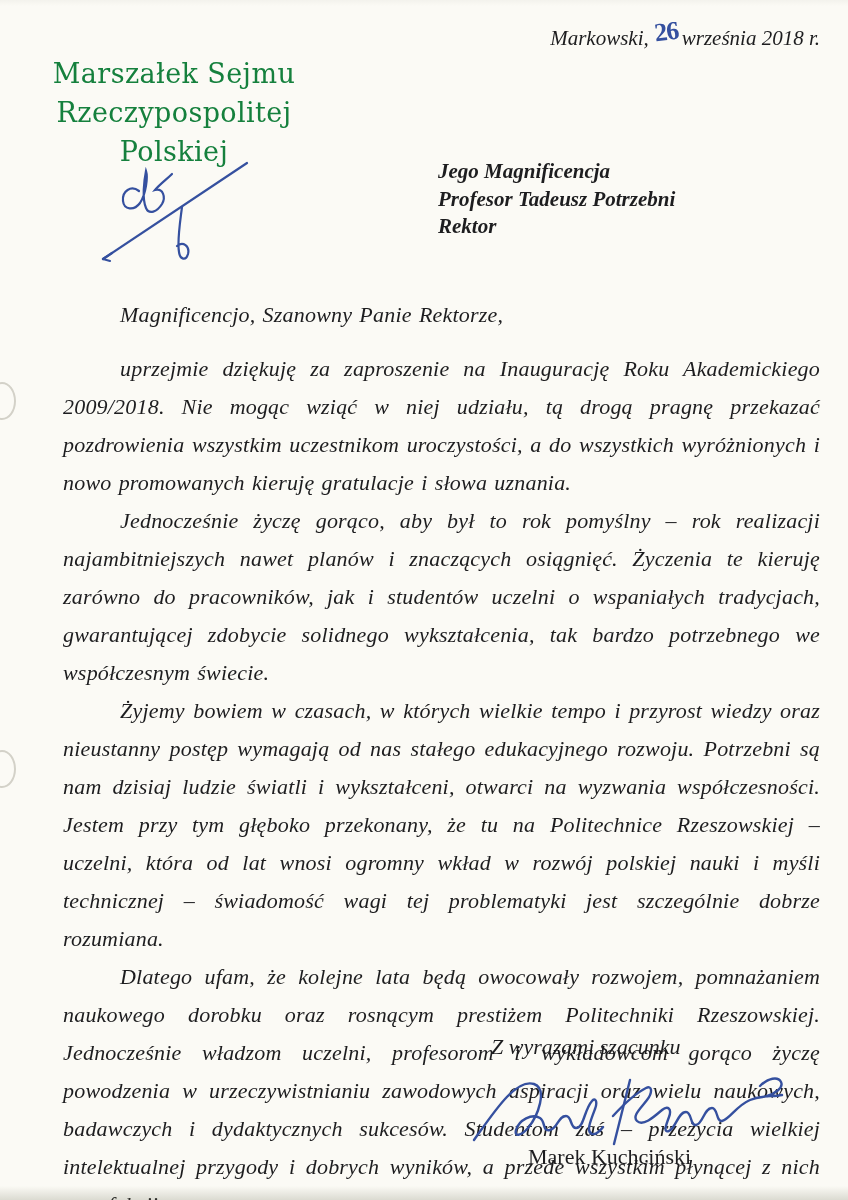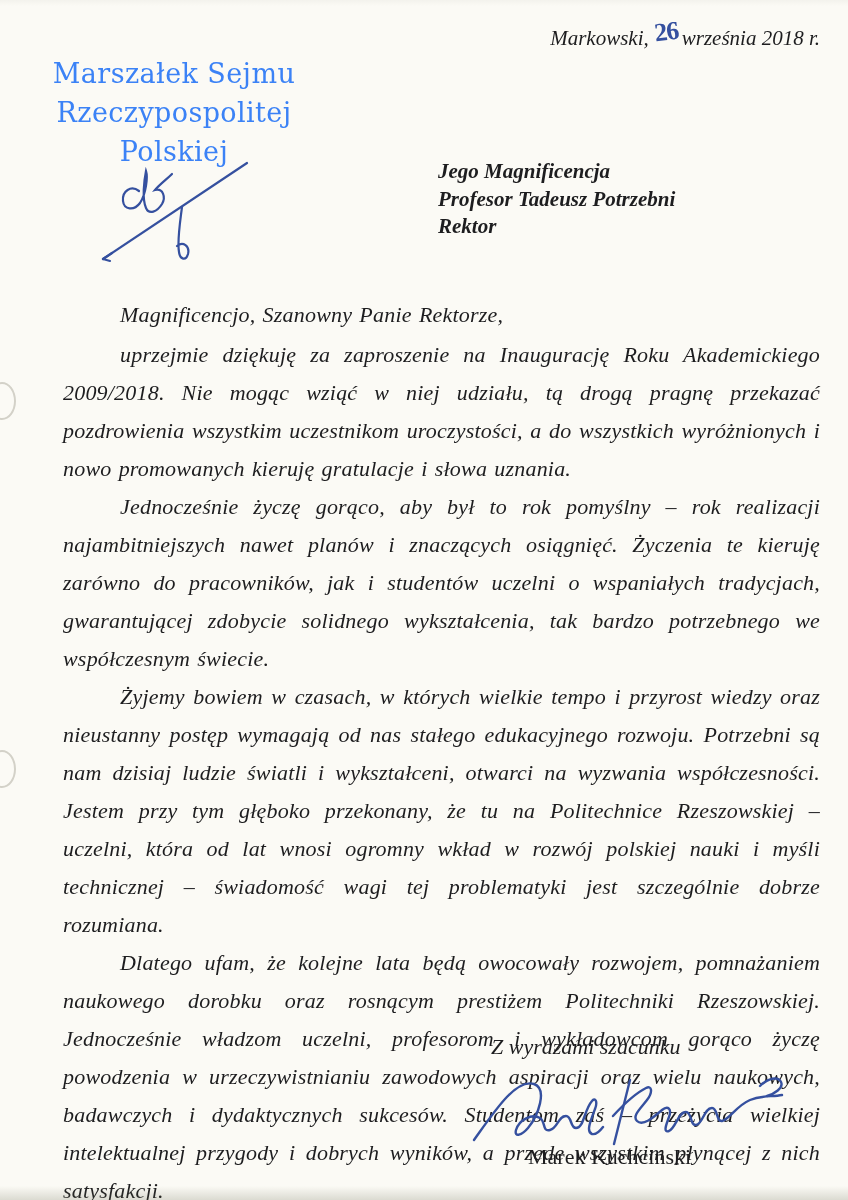--- a/index.html
+++ b/index.html
@@ -25,38 +25,38 @@
     margin:0 3px 0 6px;
     font-style:normal;
     letter-spacing:-1px;
   }
   
   .letterhead{
     position:absolute;left:36px;top:54px;width:276px;
     text-align:center;
     font-family:"DejaVu Serif","Liberation Serif",serif;
     font-size:27px;line-height:39px;
-    color:#3b82f6;
+    color:#15803d;
     letter-spacing:.4px;
   }
   
   .recipient{
     position:absolute;left:438px;top:158px;
     font-weight:bold;font-style:italic;
     font-size:21px;line-height:27.5px;
   }
   
   .body{
     position:absolute;left:63px;top:296px;width:757px;
     font-style:italic;font-size:22px;line-height:38px;
     text-align:justify;
     word-spacing:1.5px;letter-spacing:.2px;
   }
   .body p{margin:0;text-indent:57px;}
-  .body p.salutation{margin-bottom:2px;text-align:left;}
+  .body p.salutation{margin-bottom:16px;text-align:left;}
   
   .closing{
     position:absolute;left:491px;top:1034px;
     font-style:italic;font-size:22px;
   }
   .signature-svg{position:absolute;left:468px;top:1060px;}
   .signer{
     position:absolute;left:528px;top:1144px;
     font-size:22px;
   }

